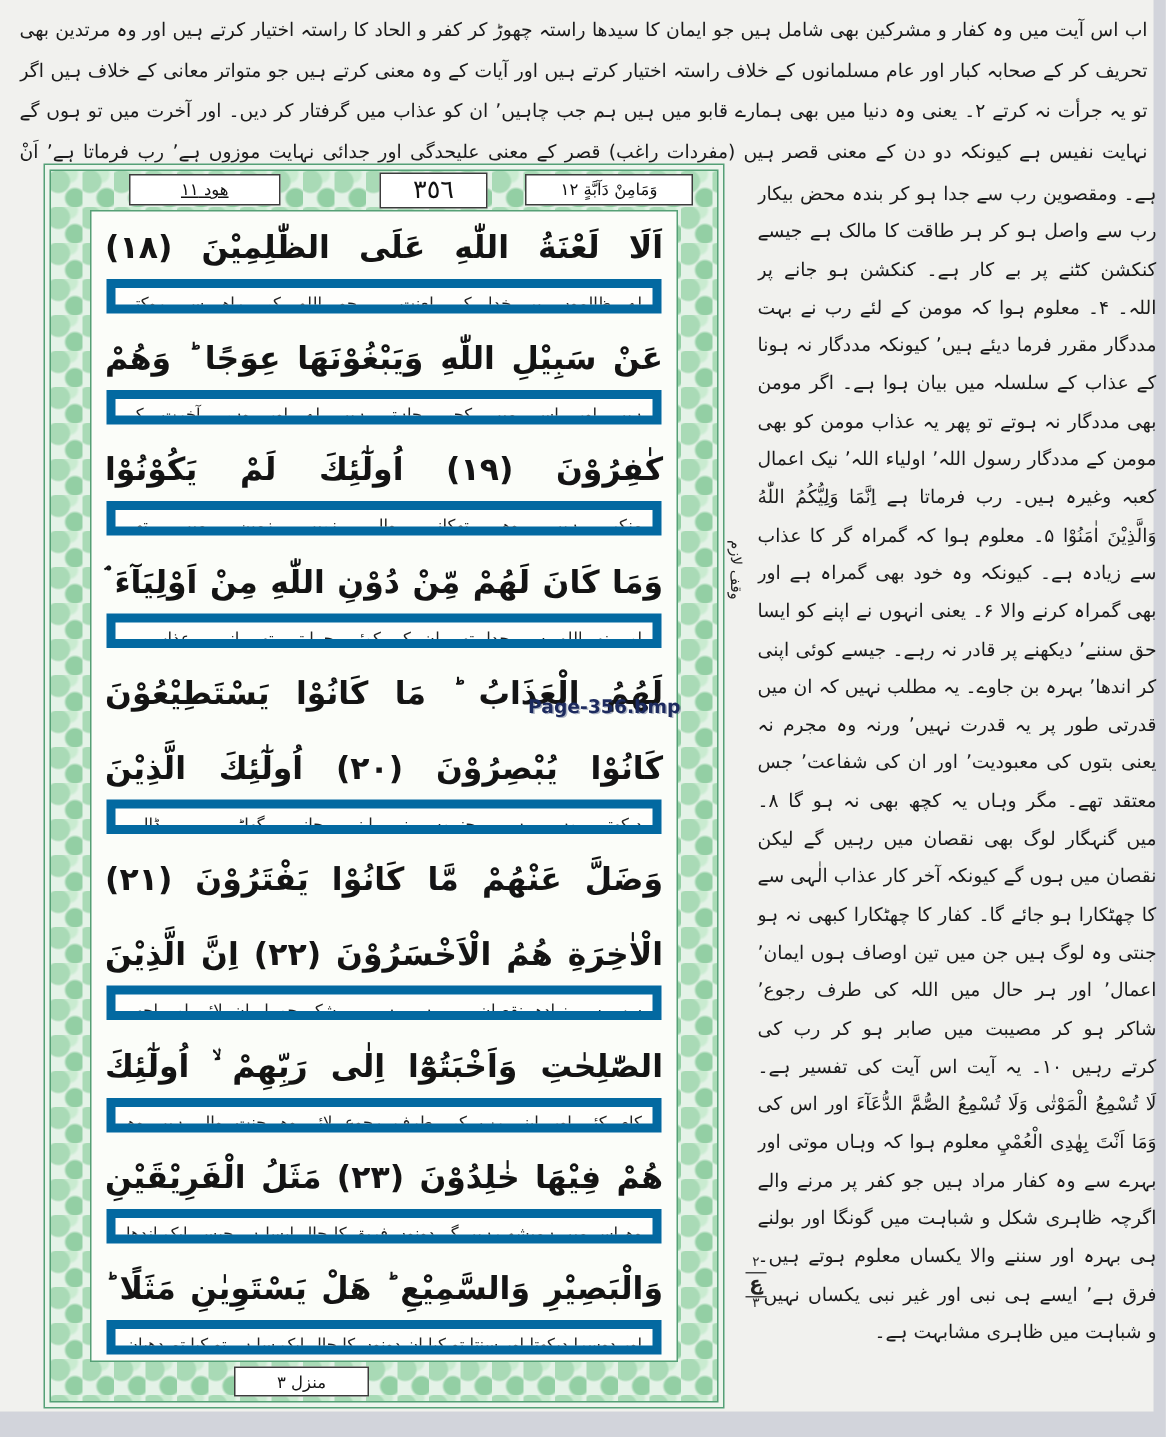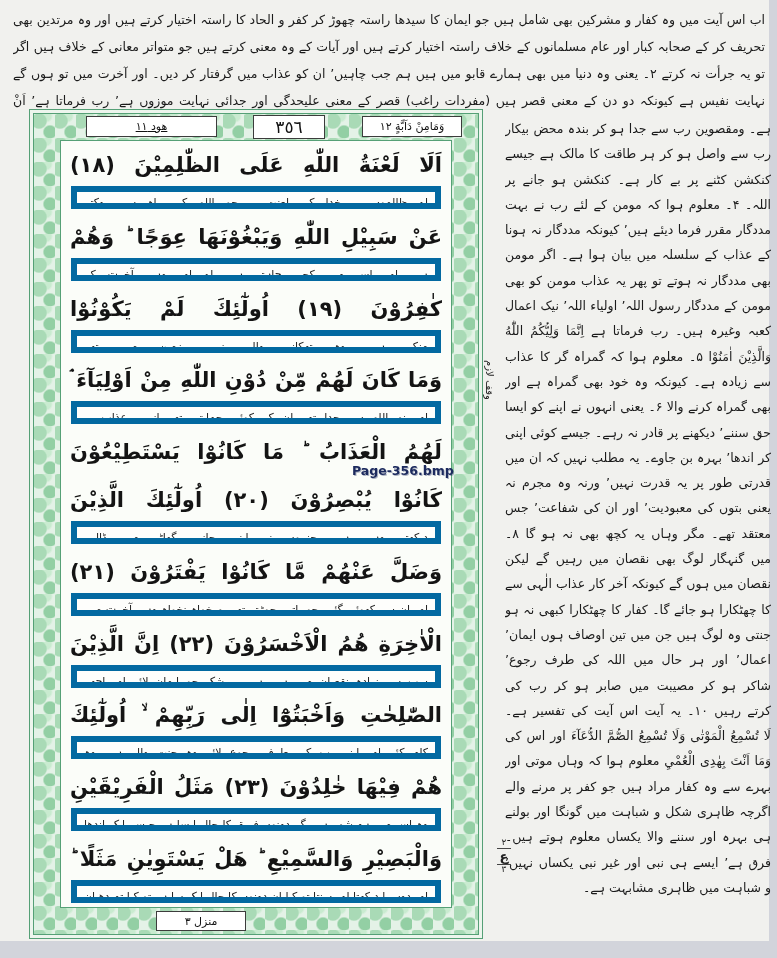--- a/index.html
+++ b/index.html
@@ -21,23 +21,23 @@
       radial-gradient(circle at 5px 7px, var(--pattern-leaf,#a9dab6) 30%, transparent 36%),
       radial-gradient(circle at 16px 18px, #93cfa4 24%, transparent 31%),
       radial-gradient(circle at 12px 2px, #c9ebd0 20%, transparent 28%);
     background-size:21px 24px;
     border:1px solid var(--frame-green,#55a076);
     box-shadow:0 0 0 3px #edf5ed, 0 0 0 4px var(--frame-green,#55a076);}
   .frame-inner{position:absolute;inset:26px;background:#fbfdf9;border:1px solid var(--frame-green,#55a076);
     display:flex;flex-direction:column;justify-content:space-between;padding:4px 7px;}
   .hdr-box{position:absolute;background:#fff;border:1px solid #3c3c3c;display:flex;align-items:center;justify-content:center;
     color:#111;z-index:3;}
-  .hdr-juz{top:2px;right:16px;width:100px;height:21px;font-size:11px;}
+  .hdr-juz{top:2px;right:16px;width:112px;height:21px;font-size:11px;}
   .hdr-page{top:1px;right:153px;width:72px;height:24px;font-size:17px;font-weight:normal;letter-spacing:2px;}
-  .hdr-surah{top:2px;left:52px;width:131px;height:21px;font-size:11px;text-decoration:underline;}
+  .hdr-surah{top:2px;left:52px;width:101px;height:21px;font-size:11px;text-decoration:underline;}
   .ftr-box{position:absolute;bottom:3px;right:232px;width:90px;height:20px;background:#fff;border:1px solid #3c3c3c;
     display:flex;align-items:center;justify-content:center;font-size:11px;color:#111;z-index:3;}
   .pair{display:block;}
   .ayah-line{height:40px;line-height:40px;font-size:21px;font-weight:bold;color:#141414;
     text-align:justify;text-align-last:justify;overflow:hidden;padding:0 2px;}
   .translation-line{height:23px;line-height:20px;font-size:11px;color:#222;background:#fefefc;
     border:6px solid #0369a1;margin:1px 3px 0 3px;padding:1px 7px;
     text-align:justify;text-align-last:justify;overflow:hidden;}
   
   .waqf-note{position:absolute;left:484px;top:330px;writing-mode:vertical-rl;font-size:10px;color:#222;
@@ -96,21 +96,20 @@
       </div>
         <div class="pair">
         <div class="ayah-line">لَهُمُ الْعَذَابُ ؕ مَا كَانُوْا يَسْتَطِيْعُوْنَ السَّمْعَ وَمَا</div>
       </div>
         <div class="pair">
         <div class="ayah-line">كَانُوْا يُبْصِرُوْنَ (٢٠) اُولٰٓئِكَ الَّذِيْنَ خَسِرُوْٓا اَنْفُسَهُمْ</div>
         <div class="translation-line">دیکھتے وہی ہیں جنہوں نے اپنی جانیں گھاٹے میں ڈالیں</div>
       </div>
         <div class="pair">
         <div class="ayah-line">وَضَلَّ عَنْهُمْ مَّا كَانُوْا يَفْتَرُوْنَ (٢١) لَاجَرَمَ اَنَّهُمْ فِي</div>
-        <div class="translation-line">اور ان سے کھوئی گئیں جو باتیں جوڑتے تھے یہ خواہ نخواہ وہی آخرت میں</div>
       </div>
         <div class="pair">
         <div class="ayah-line">الْاٰخِرَةِ هُمُ الْاَخْسَرُوْنَ (٢٢) اِنَّ الَّذِيْنَ اٰمَنُوْا وَعَمِلُوا</div>
         <div class="translation-line">سب سے زیادہ نقصان میں ہیں ہی بے شک جو ایمان لائے اور اچھے</div>
       </div>
         <div class="pair">
         <div class="ayah-line">الصّٰلِحٰتِ وَاَخْبَتُوْٓا اِلٰى رَبِّهِمْ ۙ اُولٰٓئِكَ اَصْحٰبُ الْجَنَّةِ</div>
         <div class="translation-line">کام کئے اور اپنے رب کی طرف رجوع لائے وہ جنت والے ہیں وہ</div>
       </div>
         <div class="pair">

